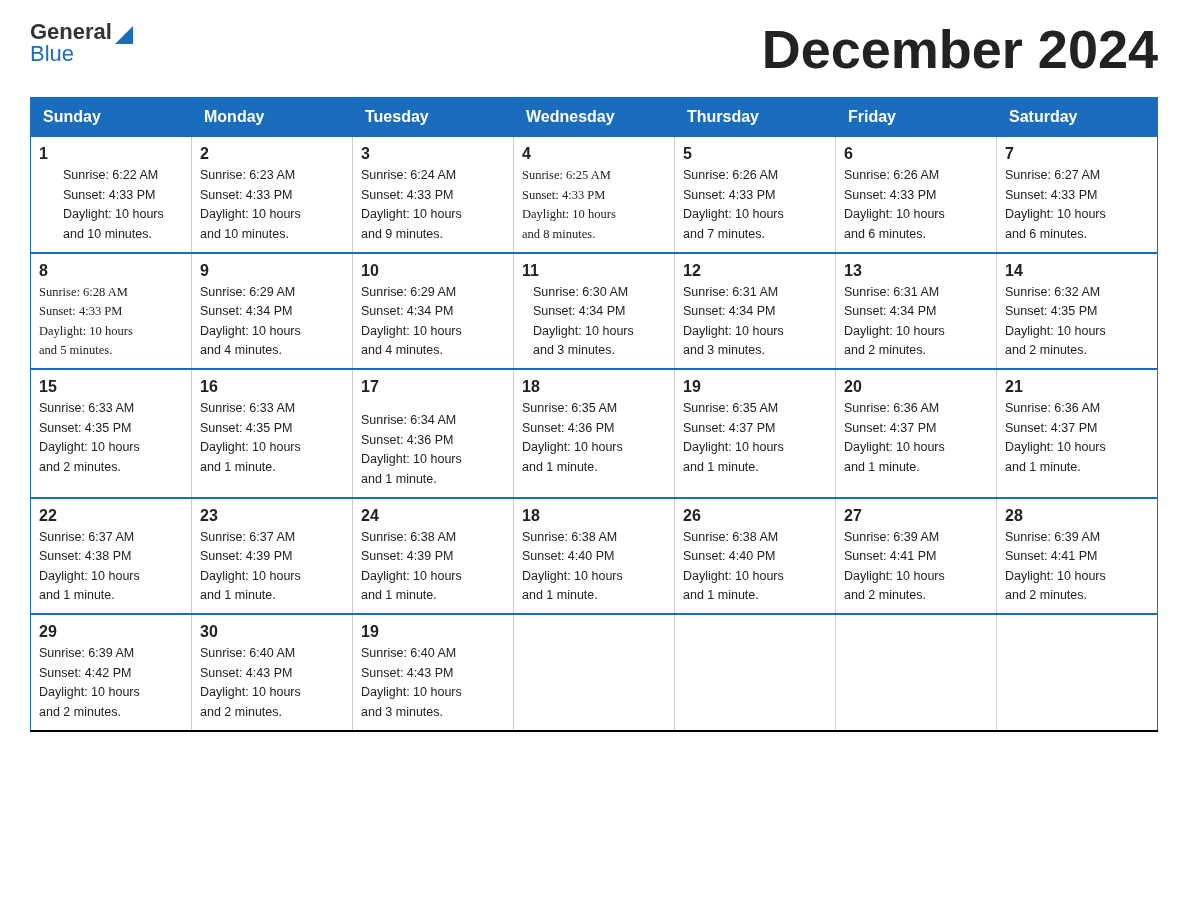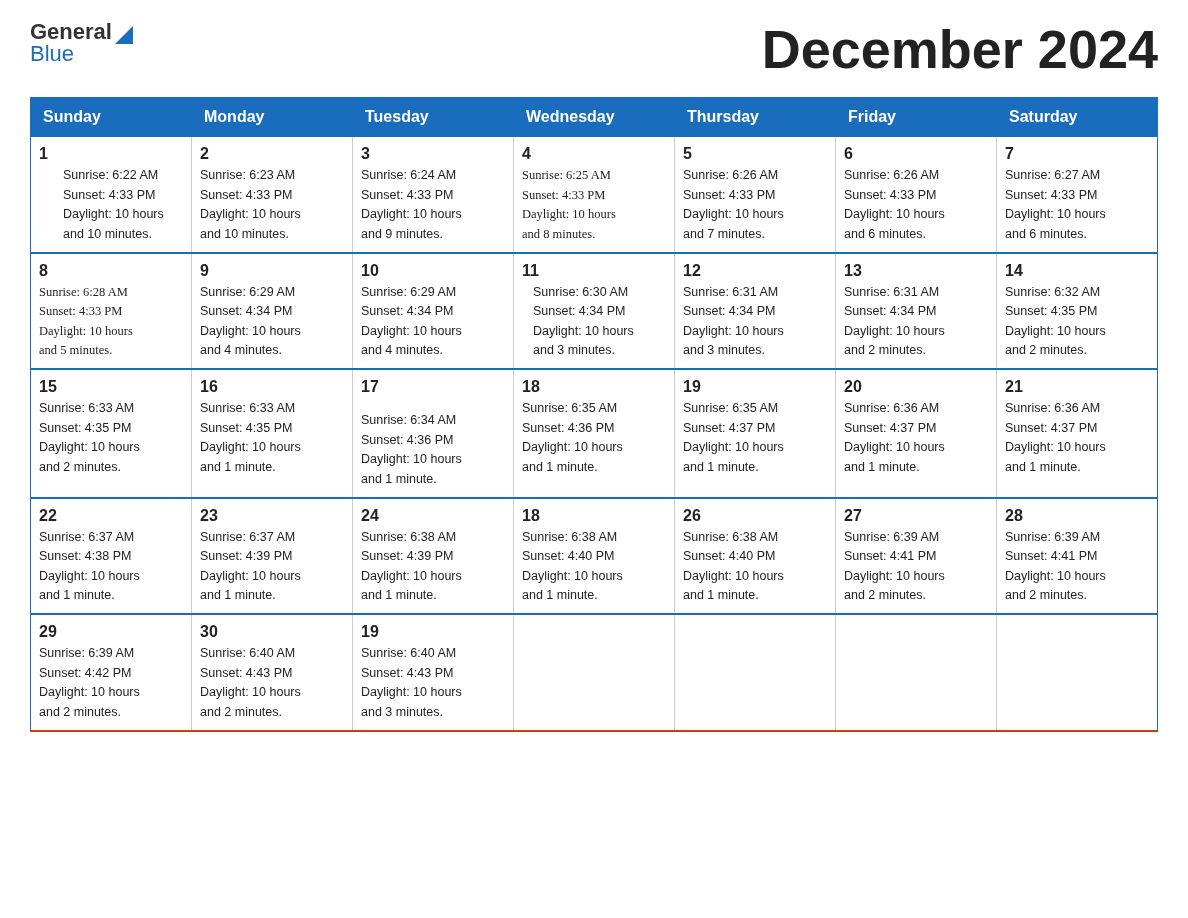--- a/index.html
+++ b/index.html
@@ -84,21 +84,21 @@
       font-weight: bold;
       display: block;
       margin-bottom: 3px;
     }
     .day-info {
       font-size: 12.5px;
       line-height: 1.55;
       color: #222;
     }
     tbody tr:last-child {
-      border-bottom: 2px solid #c2410c;
+      border-bottom: 2px solid #000000;
     }
   </style>
 </head>
 <body>
 
 <div class="header">
   <div class="logo">
     <div style="display:flex;flex-direction:column;line-height:1.1;">
       <div style="display:flex;align-items:center;">
         <span class="logo-text-general">General</span>

